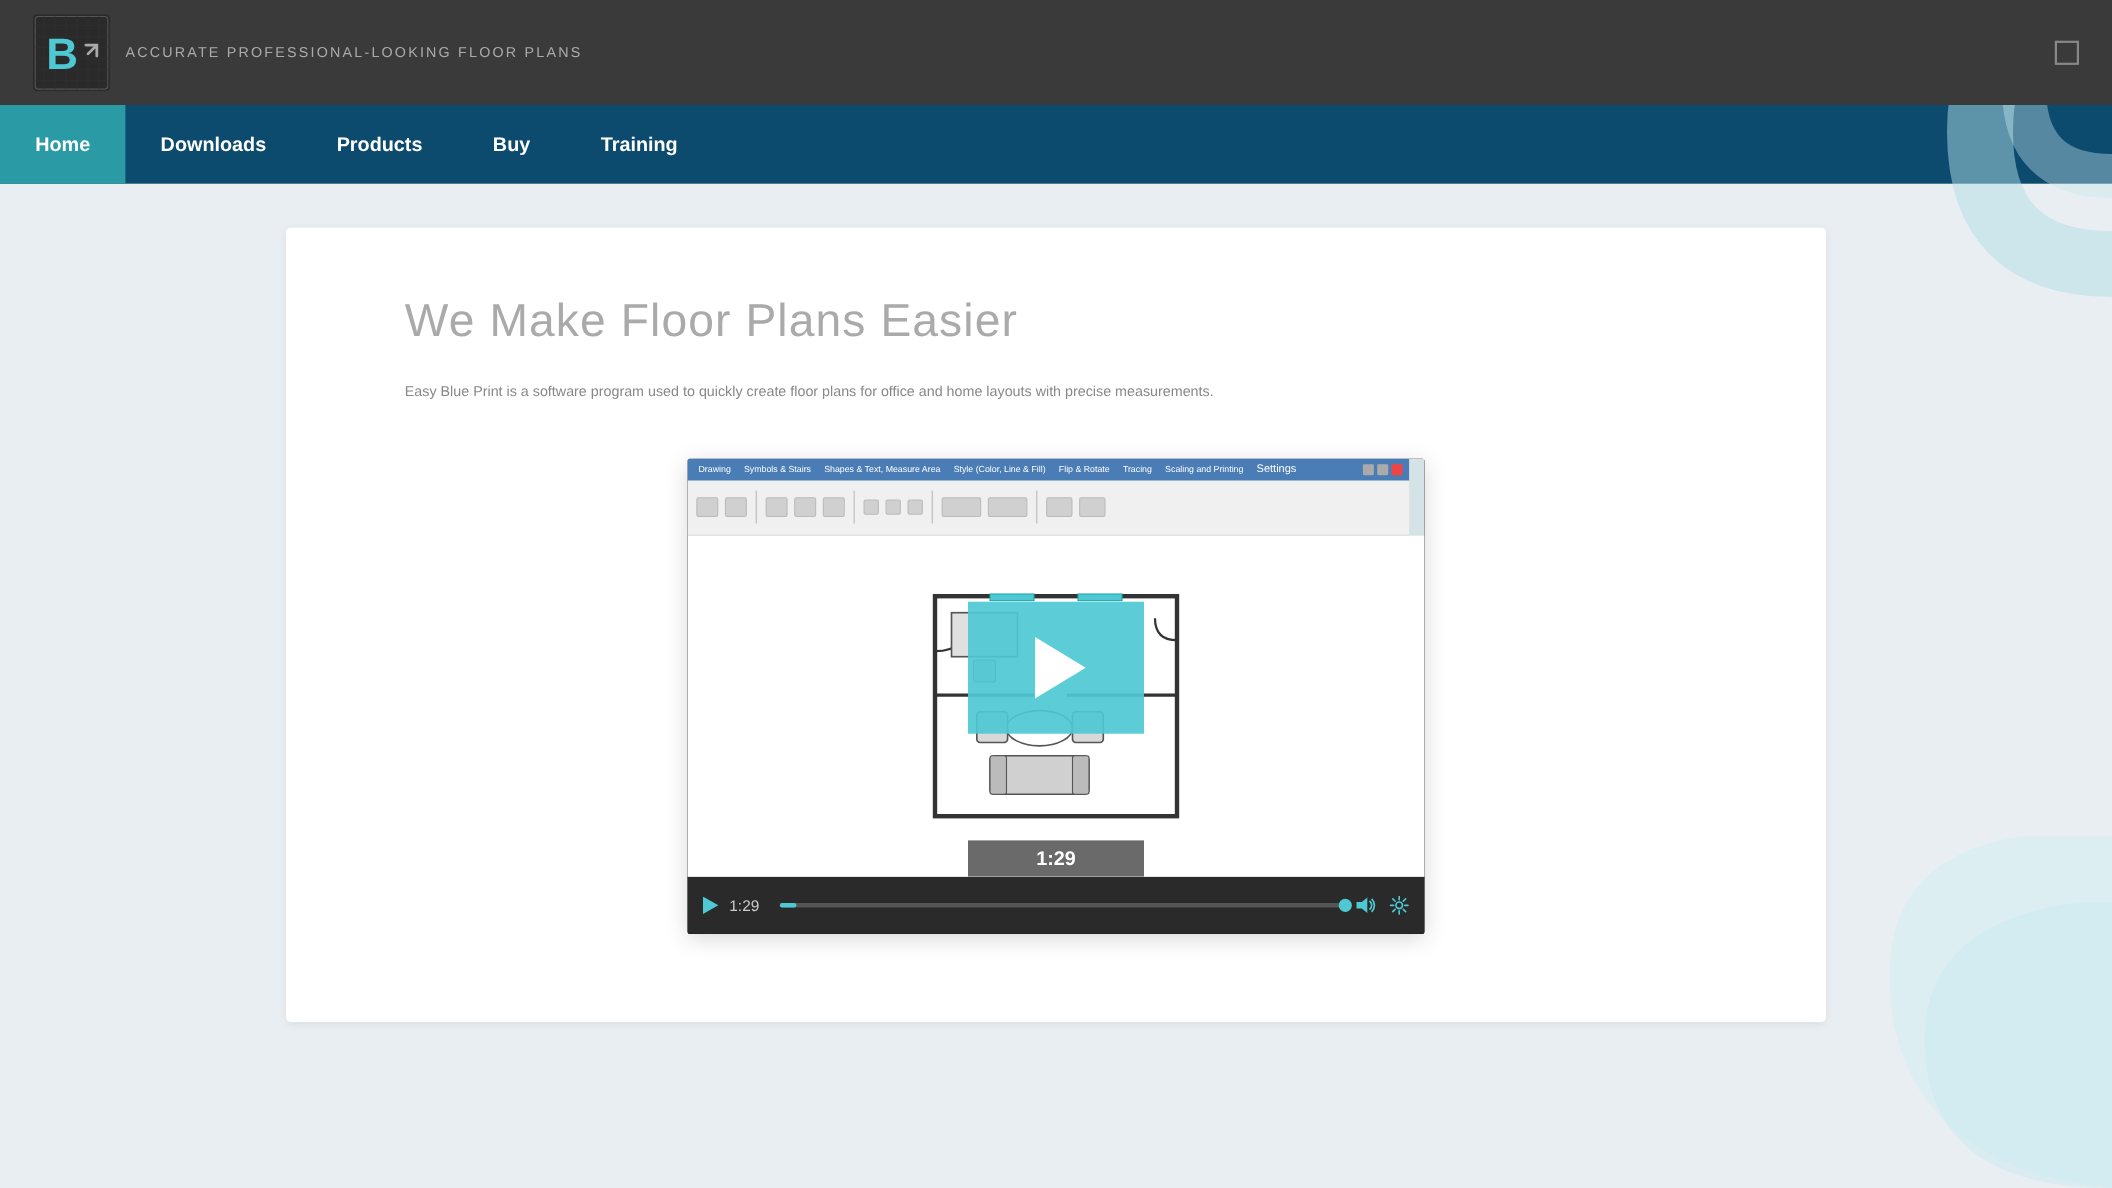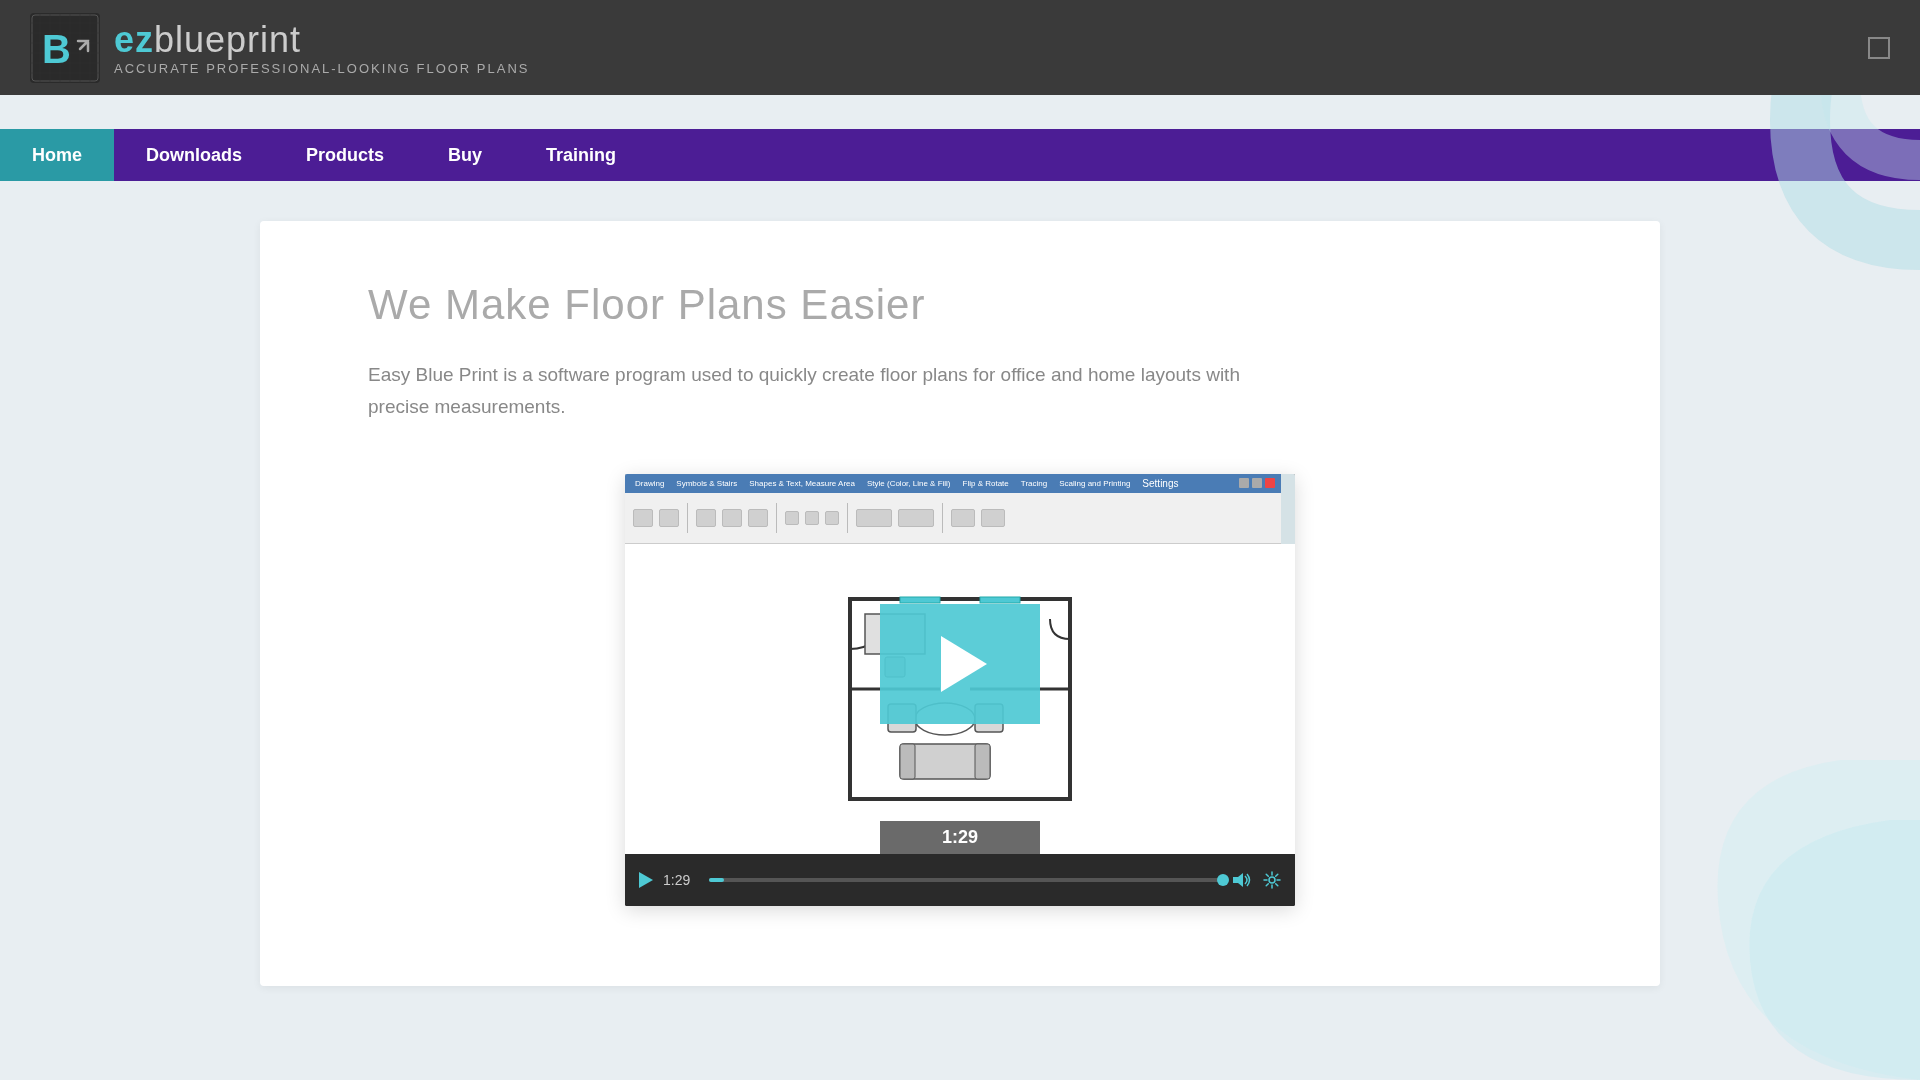--- a/index.html
+++ b/index.html
@@ -49,25 +49,24 @@
     }
     .header-box {
       width: 22px;
       height: 22px;
       border: 2px solid #888;
       background: transparent;
     }
 
     
     .nav-bar {
-      background: #4c1d95;
-      height: 52px;
+      background: #0c4a6e;
+      height: 72px;
       display: flex;
       align-items: stretch;
-      margin-top: 34px;
     }
     .nav-item {
       display: flex;
       align-items: center;
       padding: 0 32px;
       color: white;
       font-size: 18px;
       font-weight: 600;
       cursor: pointer;
       text-decoration: none;
@@ -92,21 +91,21 @@
       box-shadow: 0 2px 8px rgba(0,0,0,0.06);
     }
     .page-title {
       font-size: 42px;
       font-weight: 300;
       color: #aaaaaa;
       margin-bottom: 30px;
       letter-spacing: 1px;
     }
     .page-description {
-      font-size: 19px;
+      font-size: 13px;
       color: #888888;
       line-height: 1.7;
       max-width: 900px;
       margin-bottom: 50px;
     }
 
     
     .video-container {
       width: 670px;
       margin: 0 auto;
@@ -323,21 +322,20 @@
         <line x1="0" y1="40" x2="70" y2="40" stroke="#333" stroke-width="0.5"></line>
         <line x1="0" y1="50" x2="70" y2="50" stroke="#333" stroke-width="0.5"></line>
         <line x1="0" y1="60" x2="70" y2="60" stroke="#333" stroke-width="0.5"></line>
 
         <text x="12" y="50" font-family="Arial" font-size="40" font-weight="900" fill="#4ec9d4">B</text>
 
         <path d="M 48 28 L 58 28 L 58 38 M 58 28 L 50 36" stroke="#aaa" stroke-width="2.5" fill="none" stroke-linecap="round"></path>
       </svg>
     </div>
     <div class="logo-text">
-      <div class="logo-title"><span style="color:#4ec9d4; font-weight:700;">ez</span><span style="color:#ccc; font-weight:300;">blueprint</span></div>
       <div class="logo-subtitle">Accurate Professional-Looking Floor Plans</div>
     </div>
   </div>
   <div class="header-right">
     <div class="header-box"></div>
   </div>
 </header>
 
 <nav class="nav-bar">
   <a class="nav-item active">Home</a>

